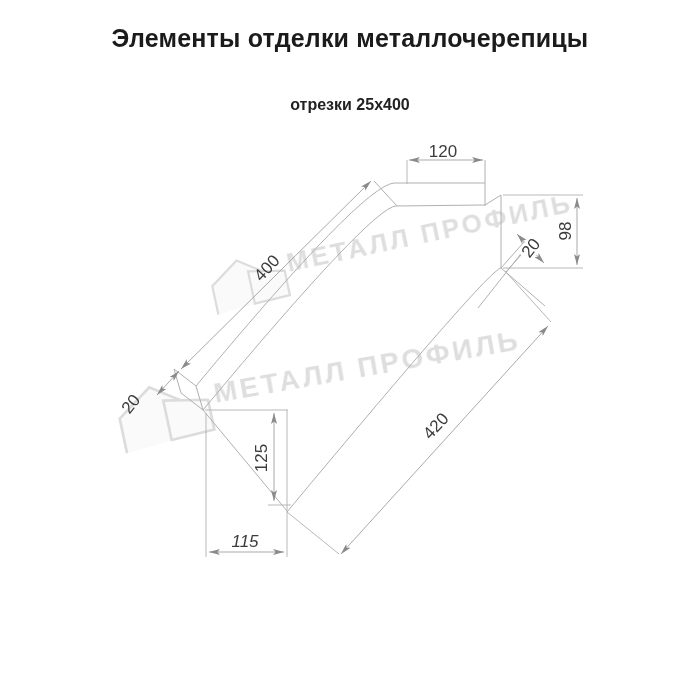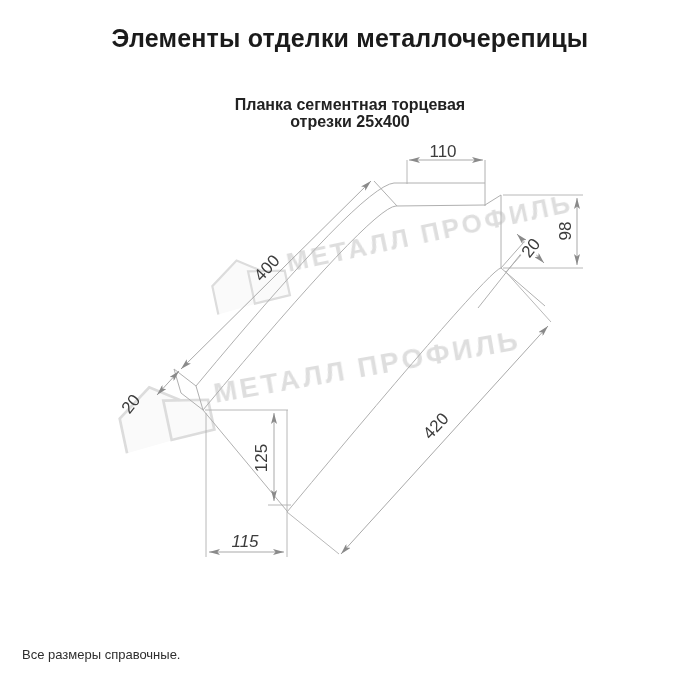--- a/index.html
+++ b/index.html
@@ -41,21 +41,20 @@
   }
 </style>
 </head>
 <body>
 
 <div class="stage">
 
   <h1 class="page-title">Элементы отделки металлочерепицы</h1>
 
   <div class="subtitle">
-    <div>Планка сегментная торцевая</div>
     <div>отрезки 25х400</div>
   </div>
 
   <div class="drawing">
 
     <div class="wm wm1">МЕТАЛЛ ПРОФИЛЬ</div>
     <div class="wm wm2">МЕТАЛЛ ПРОФИЛЬ</div>
 
     <svg width="700" height="700" viewBox="0 0 700 700">
       <defs>
@@ -118,27 +117,26 @@
         <path d="M577,198 L577,265"></path>
         <path d="M517,234 L544,263"></path>
         <path d="M181,369 L371,181"></path>
         <path d="M157,395 L179,371"></path>
         <path d="M274,413 L274,501"></path>
         <path d="M209,552 L284,552"></path>
         <path d="M341,554 L548,326"></path>
       </g>
     </svg>
 
-    <div class="dim d110">110</div>
+    <div class="dim d110">120</div>
     <div class="dim d98">98</div>
     <div class="dim d20tr">20</div>
     <div class="dim d400">400</div>
     <div class="dim d20bl">20</div>
     <div class="dim d125">125</div>
     <div class="dim d115">115</div>
     <div class="dim d420">420</div>
   </div>
 
   <div class="footer">
-    <div>Все размеры справочные.</div>
   </div>
 
 </div>
 
 </body></html>

